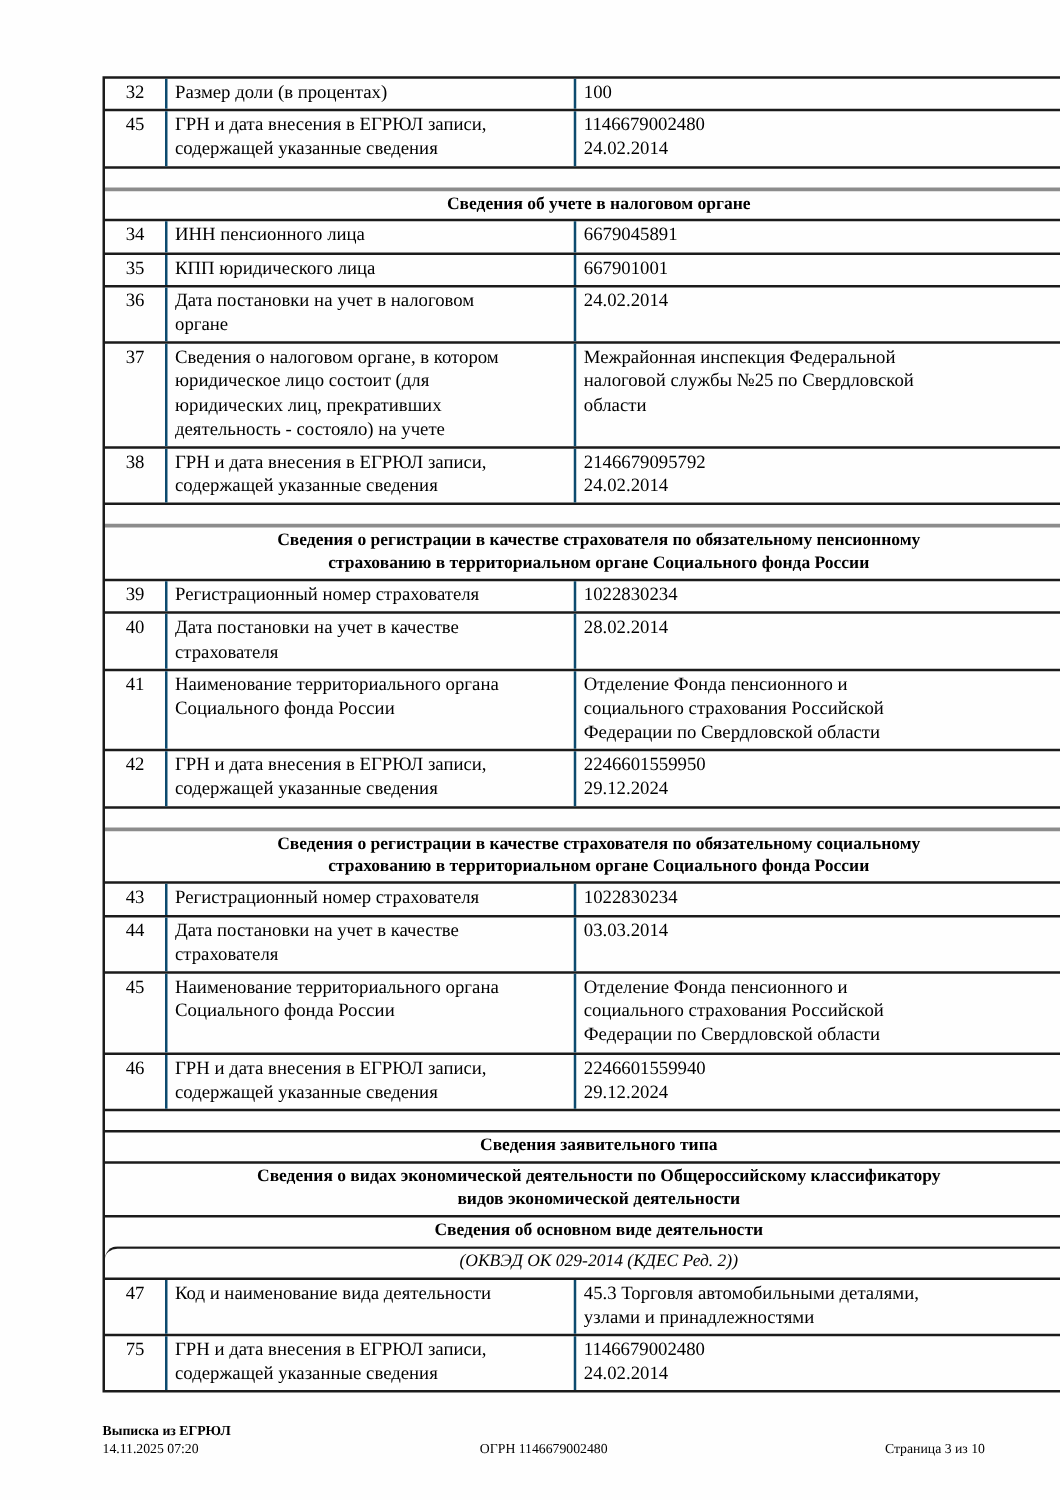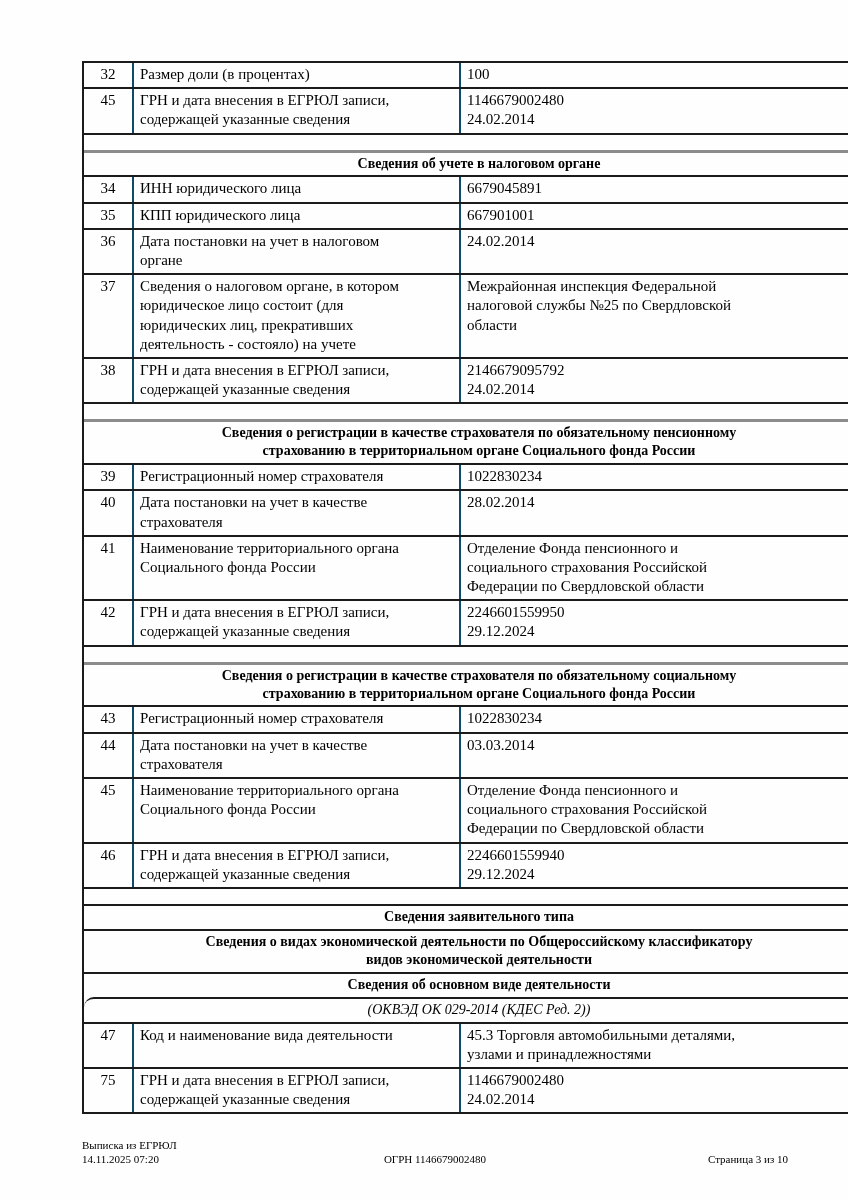--- a/index.html
+++ b/index.html
@@ -42,21 +42,21 @@
     position: absolute;
     left: 82px; width: 706px; top: 1139px;
     display: flex;
     align-items: flex-end;
     font-size: 11px;
     line-height: 1.25;
   }
   .footer .fl { flex: 1; }
   .footer .fc { flex: 0 0 auto; text-align: center; }
   .footer .fr { flex: 1; text-align: right; }
-  .footer .doc-type { font-weight: normal; }
+  .footer .doc-type { font-weight: bold; }
 </style>
 </head>
 <body>
 
 <div class="page">
 
   <div class="tbl">
 
     <div class="row">
       <div class="c num">32</div>
@@ -70,21 +70,21 @@
       <div class="c val">1146679002480
 24.02.2014</div>
     </div>
 
     <div class="spacer"></div>
 
     <div class="hdr gt">Сведения об учете в налоговом органе</div>
 
     <div class="row">
       <div class="c num">34</div>
-      <div class="c lbl">ИНН юридического лица</div>
+      <div class="c lbl">ИНН пенсионного лица</div>
       <div class="c val">6679045891</div>
     </div>
     <div class="row">
       <div class="c num">35</div>
       <div class="c lbl">КПП юридического лица</div>
       <div class="c val">667901001</div>
     </div>
     <div class="row">
       <div class="c num">36</div>
       <div class="c lbl">Дата постановки на учет в налоговом

